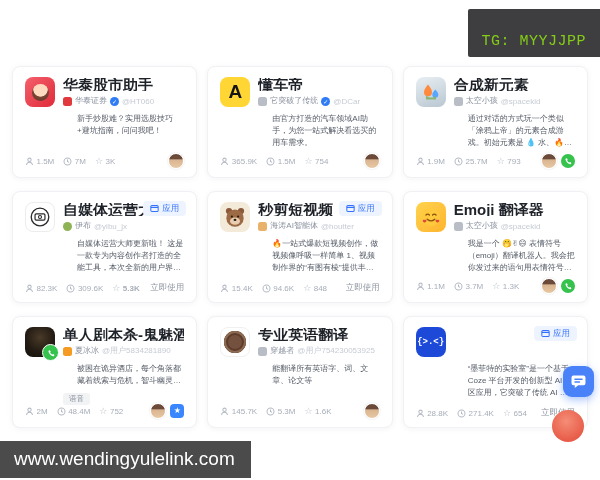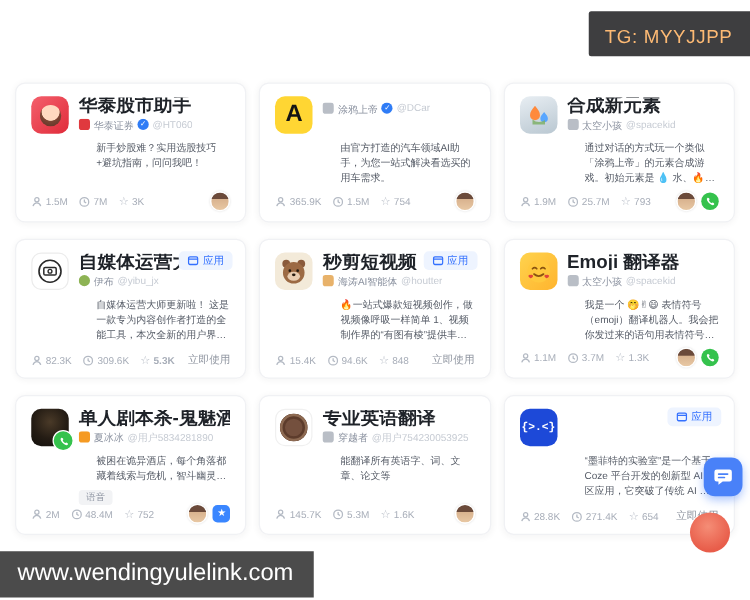--- a/index.html
+++ b/index.html
@@ -5,22 +5,22 @@
   html,body{margin:0;padding:0;}
   body{
     width:600px;height:480px;position:relative;overflow:hidden;
     background:#ffffff;
     font-family:"Liberation Sans","DejaVu Sans",sans-serif;
     -webkit-font-smoothing:antialiased;
   }
   
   .tg-mark{
     position:absolute;top:9px;right:0;z-index:50;
-    background:#3e3e40;color:#fdba74;font-size:15px;letter-spacing:.5px;
-    padding:12px 14px 7px 13px;border-radius:2px 0 0 2px;
+    background:#3e3e40;color:#84cc16;font-size:15px;letter-spacing:.5px;
+    padding:24px 14px 7px 13px;border-radius:2px 0 0 2px;font-family:Liberation Mono, monospace;
   }
   .site-mark{
     position:absolute;left:0;bottom:2px;z-index:50;
     background:#4b4b4b;color:#fff;font-size:19px;
     padding:7px 16px 8px 14px;
   }
   
   .grid{
     position:absolute;left:12px;top:66px;width:576px;
     display:grid;grid-template-columns:repeat(3,1fr);gap:13px 10px;
@@ -36,21 +36,21 @@
     width:30px;height:30px;border-radius:8px;flex:none;position:relative;
     display:flex;align-items:center;justify-content:center;overflow:visible;
   }
   .head-text{min-width:0;padding-top:1px;}
   .bot-title{
     margin:0;font-size:15px;font-weight:bold;color:#1f2329;line-height:13px;
     white-space:nowrap;overflow:hidden;text-overflow:ellipsis;display:flex;align-items:center;gap:4px;
   }
   .title-badge{width:11px;height:11px;border-radius:3px;background:#d7dae0;flex:none;}
   .author-row{
-    margin-top:4px;display:flex;align-items:flex-start;gap:3px;
+    margin-top:4px;display:flex;align-items:flex-end;gap:3px;
     font-size:8px;color:#8a919f;white-space:nowrap;overflow:hidden;
   }
   .author-chip{width:9px;height:9px;border-radius:2.5px;flex:none;}
   .verified-badge{
     width:9px;height:9px;border-radius:50%;background:#2f7cf6;color:#fff;flex:none;
     display:flex;align-items:center;justify-content:center;font-size:6px;line-height:1;
   }
   .verified-badge::after{content:"✓";}
   .author-handle{color:#c6cbd3;overflow:hidden;text-overflow:ellipsis;}
   .desc{
@@ -168,23 +168,24 @@
       <div class="foot-right">
           <span class="mini-avatar"></span>
         </div>
     </div>
   </article>
 
   <article class="card">
     <div class="card-head">
       <div class="bot-icon icon-2">A</div>
       <div class="head-text">
+        <h3 class="bot-title">懂车帝</h3>
         <div class="author-row">
           <span class="author-chip" style="background:#b9bec6"></span>
-          <span>涂鸦上帝</span>
+          <span>它突破了传统</span>
           <span class="verified-badge"></span>
           <span class="author-handle">@DCar</span>
         </div>
       </div>
     </div>
     <p class="desc">由官方打造的汽车领域AI助手，为您一站式解决看选买的用车需求。</p>
     <div class="card-foot">
       <div class="stats">
         <span class="stat">
             <svg width="9" height="9" viewBox="0 0 16 16">

